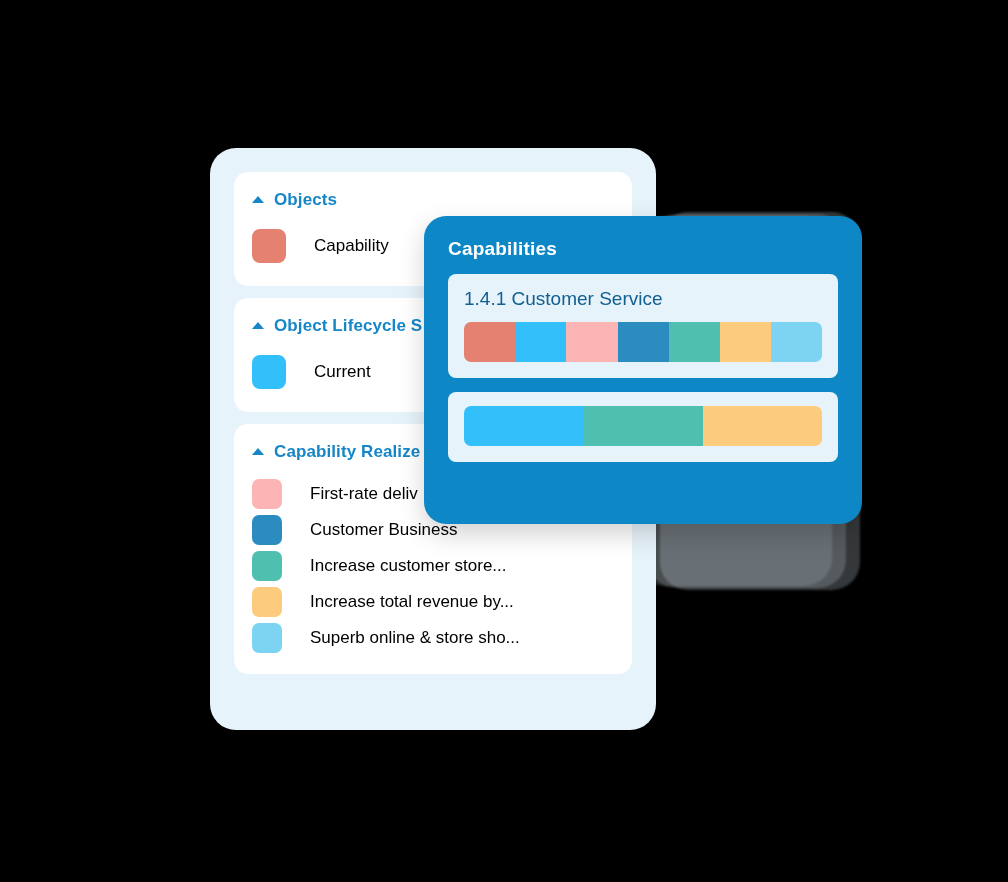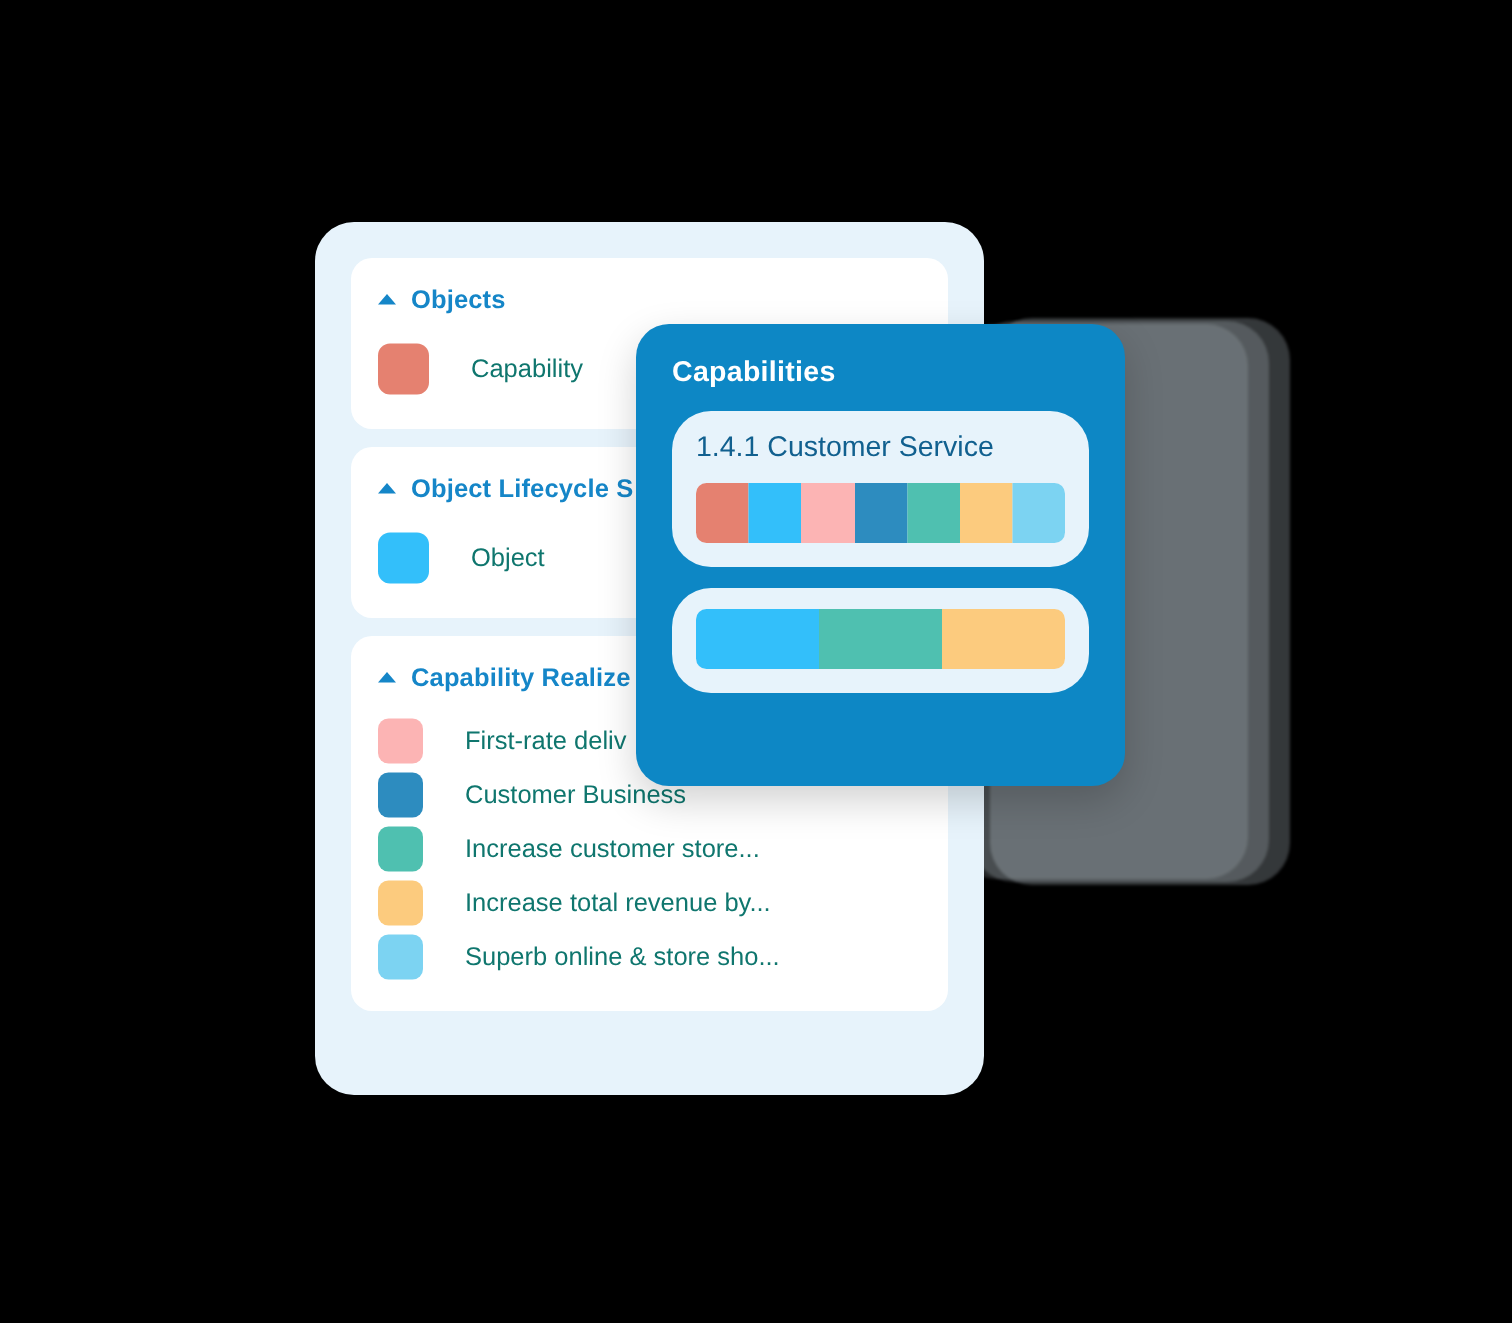--- a/index.html
+++ b/index.html
@@ -65,47 +65,47 @@
     padding:5px 20px 5px 18px;
     white-space:nowrap;
   }
   .swatch {
     width:34px; height:34px;
     border-radius:8px;
     flex:0 0 auto;
   }
   .legend-label {
     margin-left:28px;
-    color:#0f766e;
+    color:#000000;
     font-size:17px;
     font-weight:400;
     text-align:right;
   }
   .rows.tight .legend-row { padding-top:3px; padding-bottom:3px; }
   .rows.tight .swatch { width:30px; height:30px; border-radius:7px; }
 
   
   .cap-panel {
     position:absolute;
     left:424px; top:216px;
-    width:326px; height:308px;
+    width:438px; height:308px;
     background:#0d87c5;
     border-radius:22px;
     box-shadow:0 10px 26px rgba(0,0,0,.18);
     padding:22px 24px 24px 24px;
   }
   .cap-title {
     color:#ffffff;
     font-size:19px; font-weight:bold;
     letter-spacing:.2px;
     margin-bottom:14px;
   }
   .cap-card {
     background:#e7f3fb;
-    border-radius:26px;
+    border-radius:8px;
     padding:14px 16px 16px 16px;
     margin-bottom:14px;
   }
   .cap-card:last-child { margin-bottom:0; }
   .cap-card-title {
     color:#11608f;
     font-size:19px;
     font-weight:400;
     margin-bottom:12px;
     white-space:nowrap;
@@ -143,21 +143,21 @@
         </div>
       </div>
       <div class="legend-section">
         <div class="section-head">
           <span class="caret"></span>
           <span>Object Lifecycle S</span>
         </div>
         <div class="rows">
           <div class="legend-row">
             <span class="swatch" style="background: rgb(51, 191, 250);"></span>
-            <span class="legend-label">Object</span>
+            <span class="legend-label">Current</span>
           </div>
         </div>
       </div>
       <div class="legend-section">
         <div class="section-head">
           <span class="caret"></span>
           <span>Capability Realize</span>
         </div>
         <div class="rows tight">
           <div class="legend-row">

